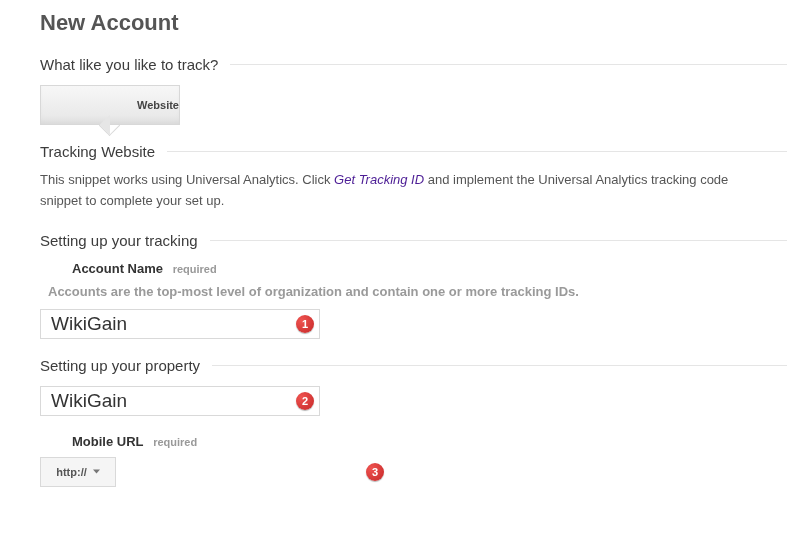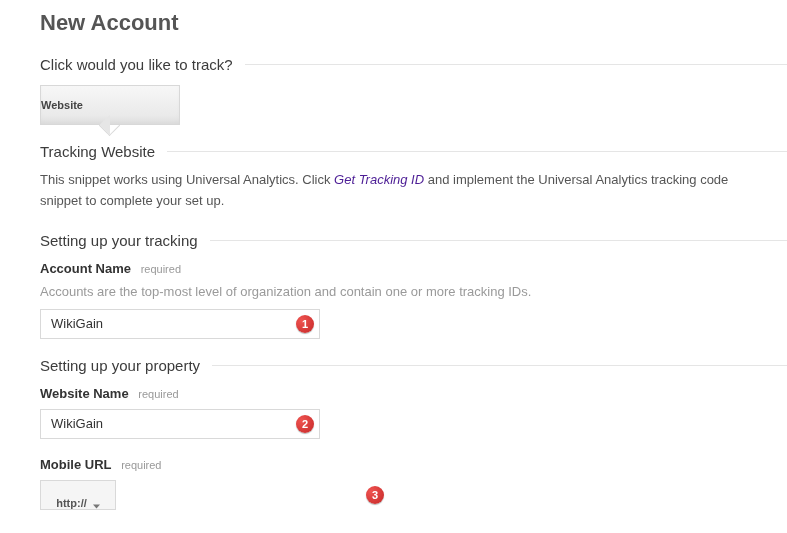--- a/index.html
+++ b/index.html
@@ -34,21 +34,21 @@
     }
     .tab-row {
       display: flex;
       margin: 12px 0 18px;
     }
     .tab {
       width: 140px;
       height: 40px;
       border: 1px solid #d8d8d8;
       background: #f5f5f5;
-      text-align: left;
+      text-align: right;
       line-height: 38px;
       font-size: 11px;
       font-weight: bold;
       color: #666;
       cursor: pointer;
       position: relative;
     }
     .tab.inactive {
       border-left: none;
       background: #f7f7f7;
@@ -83,59 +83,61 @@
       font-style: italic;
       color: #4c1d95;
     }
     .field-block {
       margin: 12px 0 18px;
     }
     .field-label {
       font-size: 13px;
       font-weight: bold;
       color: #333;
+      margin-left: 32px;
     }
     .req {
       font-size: 11px;
       color: #999;
-      font-weight: normal;
+      font-weight: bold;
       margin-left: 6px;
     }
     .hint {
       font-size: 13px;
       color: #9a9a9a;
-      margin: 4px 0 10px;
+      margin: 4px 8px 10px;
+      font-weight: bold;
     }
     .input-wrap {
       position: relative;
       display: flex;
       align-items: stretch;
       width: 280px;
     }
     .input-wrap.wide { width: 350px; }
     .text-input {
       flex: 1;
       height: 30px;
       padding: 0 10px;
-      font-size: 13px;
+      font-size: 19px;
       color: #333;
       border: 1px solid #d9d9d9;
       outline: none;
       background: #fff;
     }
     .proto-select {
       width: 76px;
       height: 30px;
       border: 1px solid #d9d9d9;
       background: #f5f5f5;
       font-size: 11px;
       font-weight: bold;
       color: #555;
       display: flex;
-      align-items: flex-end;
+      align-items: center;
       justify-content: center;
       gap: 6px;
       cursor: pointer;
       margin-right: 6px;
     }
     .proto-select svg { width: 7px; height: 5px; }
     .badge {
       position: absolute;
       right: 6px;
       top: 50%;
@@ -153,21 +155,21 @@
       pointer-events: none;
     }
     .label-row { margin-top: 6px; margin-bottom: 8px; }
   </style>
 </head>
 <body>
 
 <div class="page-title">New Account</div>
 
 <div class="section-title">
-  <span>Click would you like to track?</span>
+  <span>What like you like to track?</span>
 </div>
 
 <div class="tab-row">
   <div class="tab active">Website</div>
 </div>
 
 <div class="section-title">
   <span>Tracking Website</span>
 </div>
 
@@ -189,24 +191,20 @@
     <input class="text-input" type="text" value="WikiGain" style="">
     <span class="badge">1</span>
   </div>
 </div>
 
 <div class="section-title">
   <span>Setting up your property</span>
 </div>
 
 <div class="field-block">
-  <div class="label-row">
-    <span class="field-label">Website Name</span>
-    <span class="req">required</span>
-  </div>
   <div class="input-wrap">
     <input class="text-input" type="text" value="WikiGain" style="">
     <span class="badge">2</span>
   </div>
 </div>
 
 <div class="field-block">
   <div class="label-row">
     <span class="field-label">Mobile URL</span>
     <span class="req">required</span>

